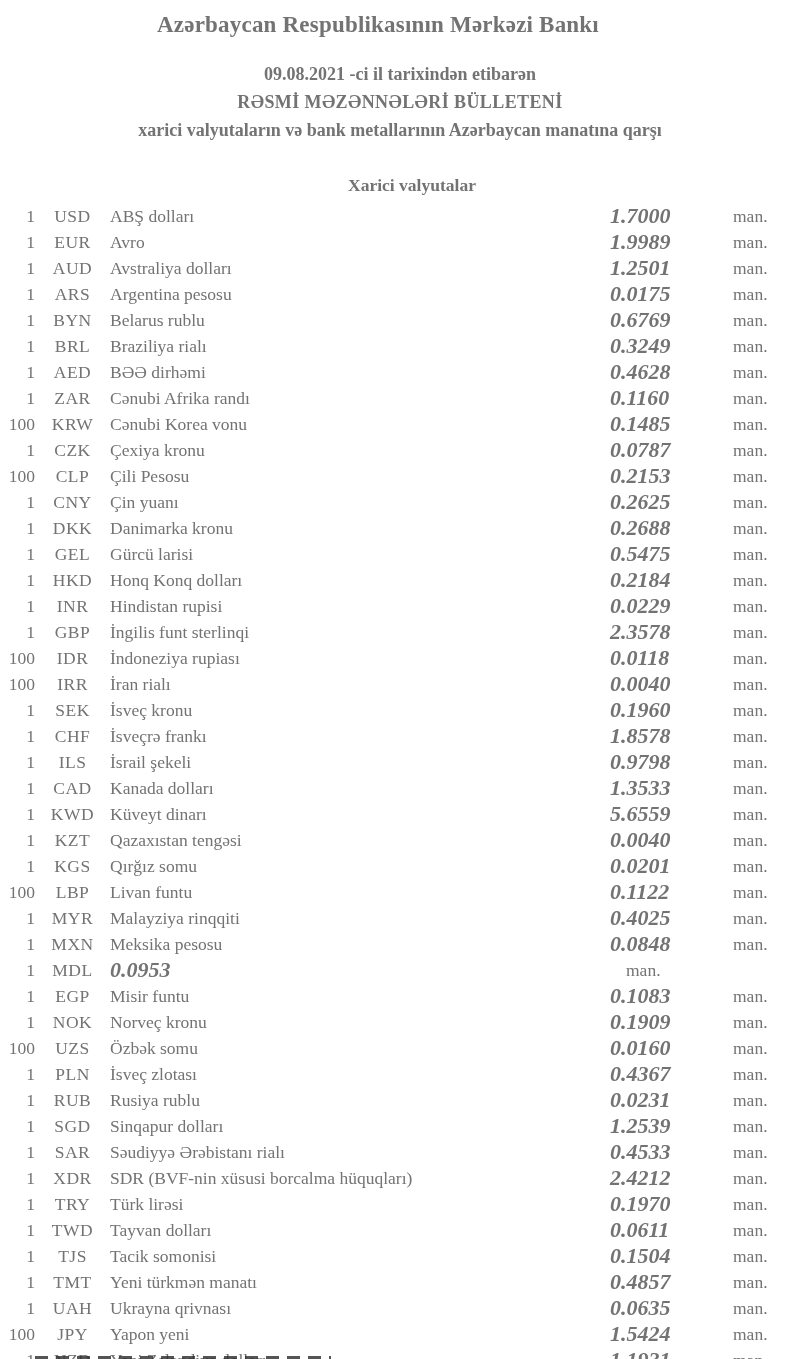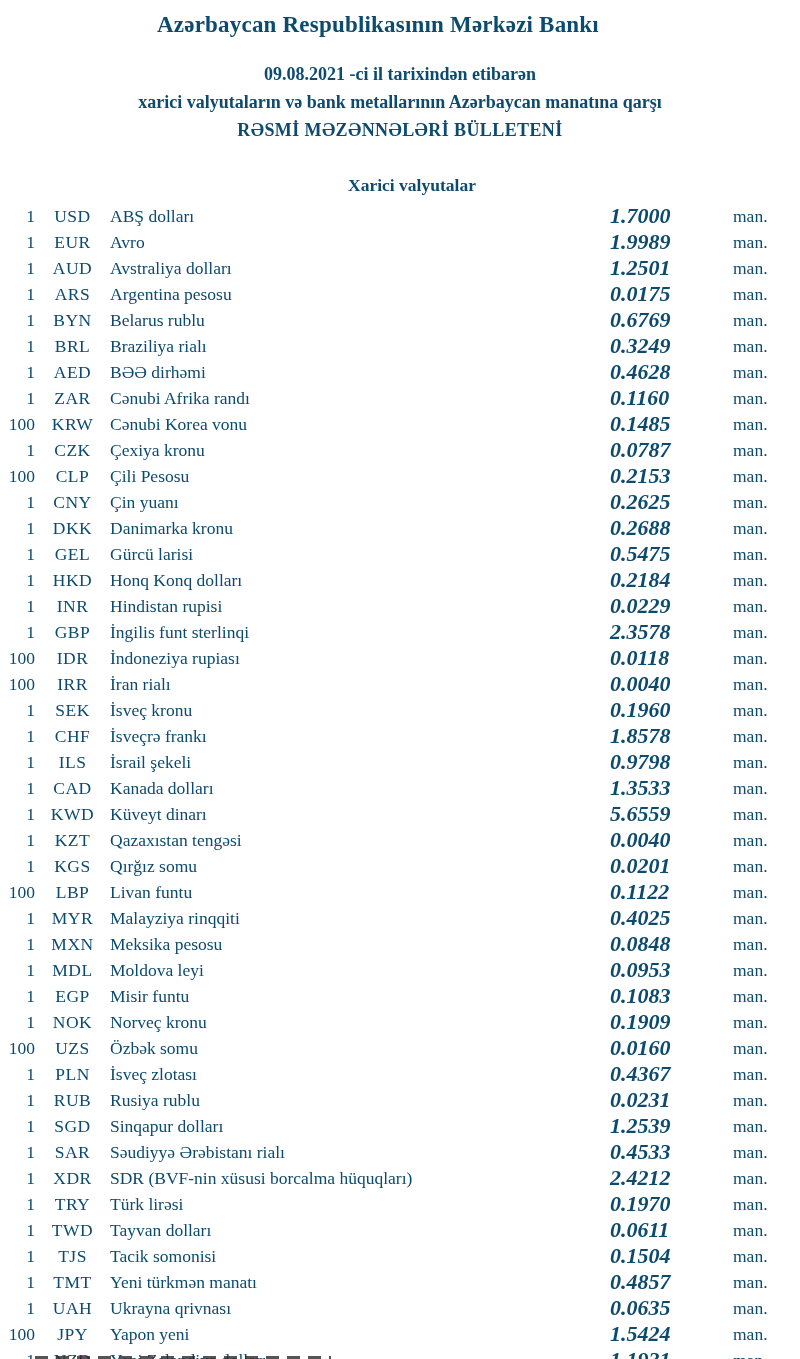--- a/index.html
+++ b/index.html
@@ -1,17 +1,17 @@
 <!DOCTYPE html>
 <html><head>
 <meta charset="utf-8">
 <style>
   html,body{margin:0;padding:0;background:#e8e8e8;}
   .page{
-    width:800px;height:1359px;margin:0 auto;background:#ffffff;color:#0c4a6e;
+    width:800px;height:1359px;margin:0 auto;background:#ffffff;color:#737373;
     font-family:"Liberation Serif","DejaVu Serif",serif;
     position:relative;overflow:hidden;box-sizing:border-box;padding-top:12px;
   }
   .doc-title{
     margin:0;font-size:23px;font-weight:bold;text-align:center;line-height:26px;
     position:relative;left:-22px;letter-spacing:0.2px;
   }
   .subs{margin-top:22px;}
   .sub{font-weight:bold;font-size:18px;text-align:center;line-height:28px;}
   .sub-bulletin{letter-spacing:0.4px;}
@@ -39,22 +39,22 @@
 </style>
 </head>
 <body>
 
 <div class="page">
 
   <h1 class="doc-title">Azərbaycan Respublikasının Mərkəzi Bankı</h1>
 
   <div class="subs">
     <div class="sub">09.08.2021 -ci il tarixindən etibarən</div>
+    <div class="sub sub-bulletin">RƏSMİ MƏZƏNNƏLƏRİ BÜLLETENİ</div>
     <div class="sub">xarici valyutaların və bank metallarının Azərbaycan manatına qarşı</div>
-    <div class="sub sub-bulletin">RƏSMİ MƏZƏNNƏLƏRİ BÜLLETENİ</div>
   </div>
 
   <div class="section-title">Xarici valyutalar</div>
 
   <div class="rows" id="rows">
   <div class="row">
     <span class="qty">1</span>
     <span class="code">USD</span>
     <span class="name">ABŞ dolları</span>
     <span class="rate">1.7000</span>
@@ -281,21 +281,20 @@
     <span class="qty">1</span>
     <span class="code">MXN</span>
     <span class="name">Meksika pesosu</span>
     <span class="rate">0.0848</span>
     <span class="unit">man.</span>
   </div>
 
   <div class="row">
     <span class="qty">1</span>
     <span class="code">MDL</span>
-    <span class="name">Moldova leyi</span>
     <span class="rate">0.0953</span>
     <span class="unit">man.</span>
   </div>
 
   <div class="row">
     <span class="qty">1</span>
     <span class="code">EGP</span>
     <span class="name">Misir funtu</span>
     <span class="rate">0.1083</span>
     <span class="unit">man.</span>

